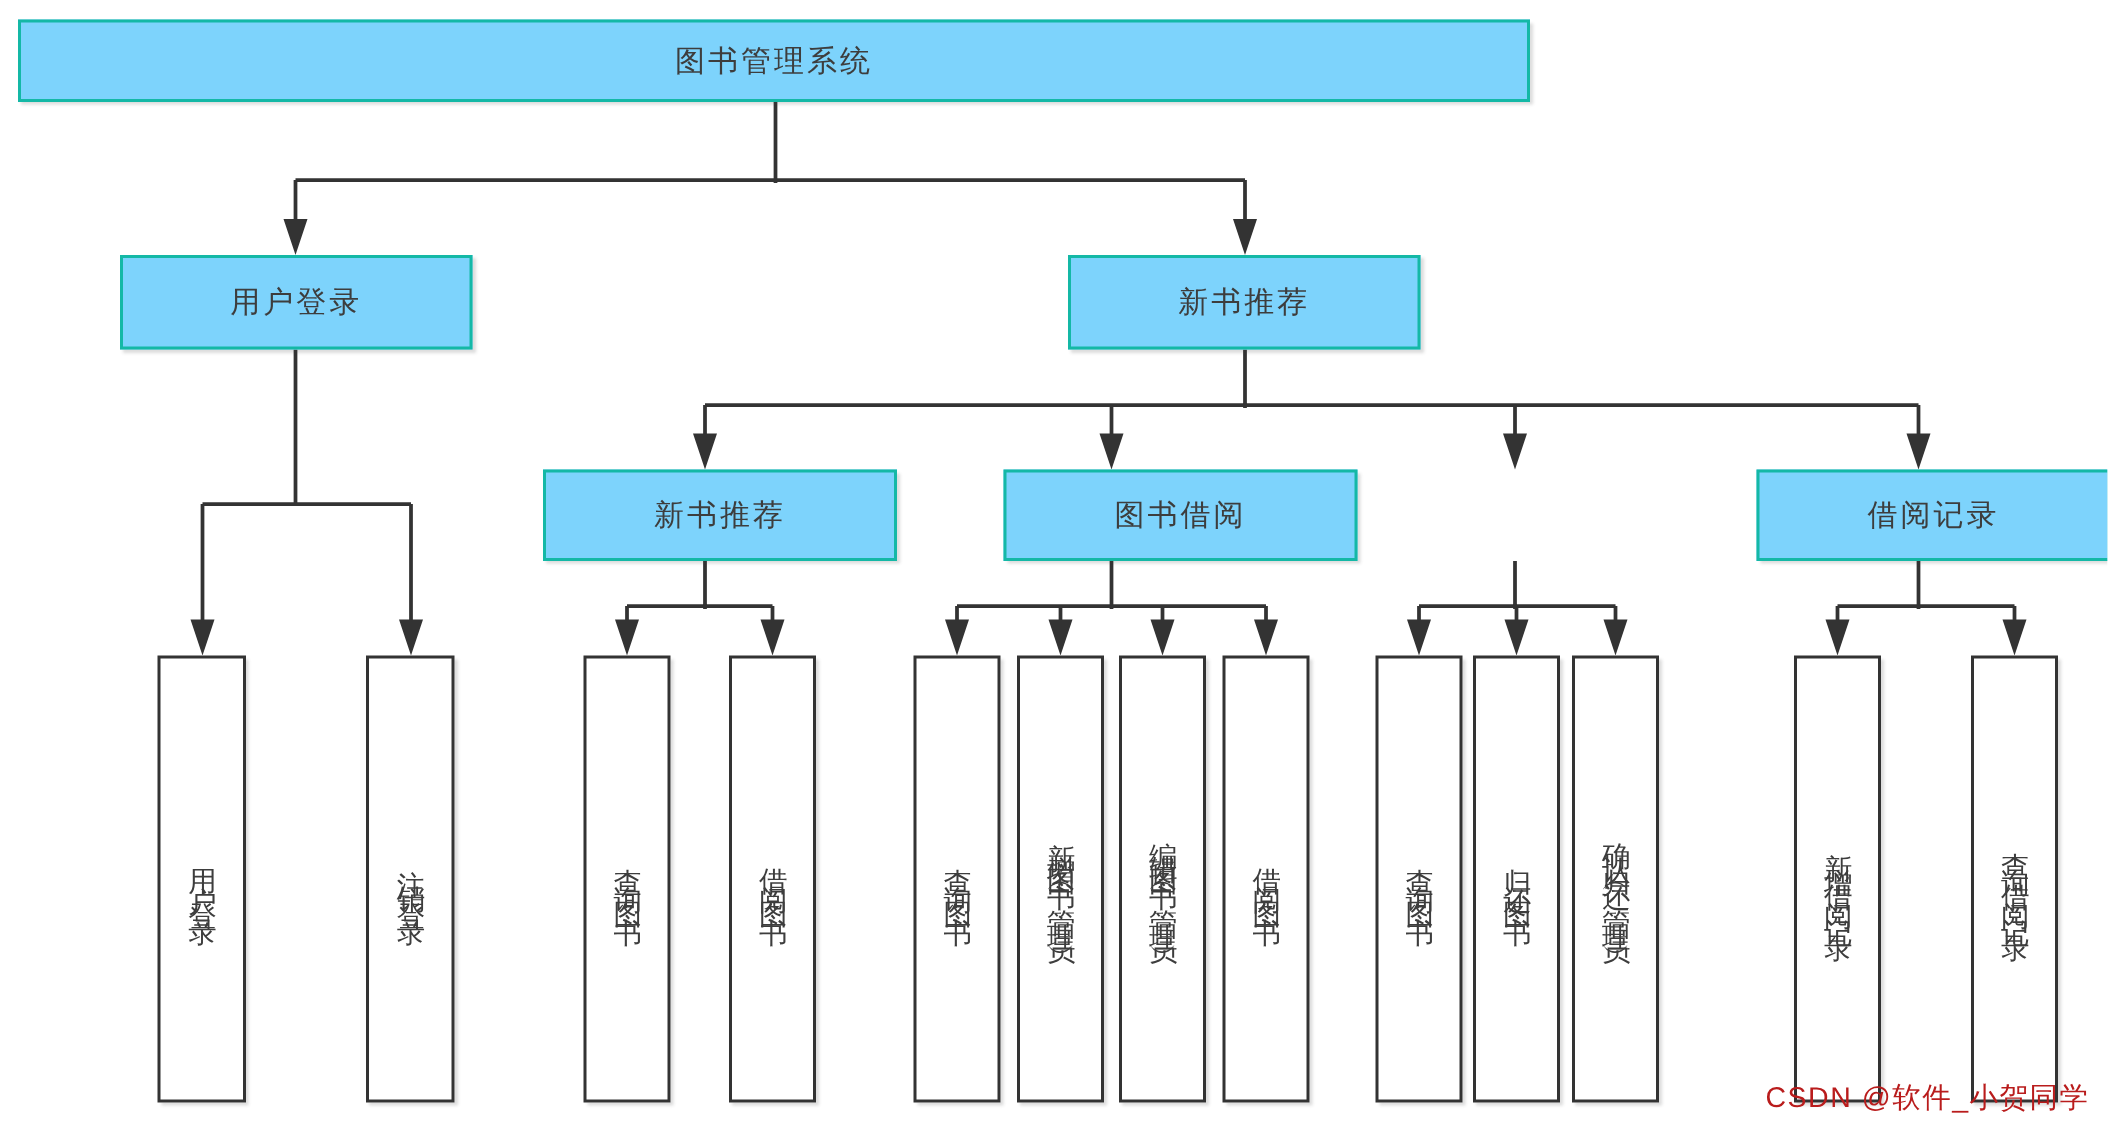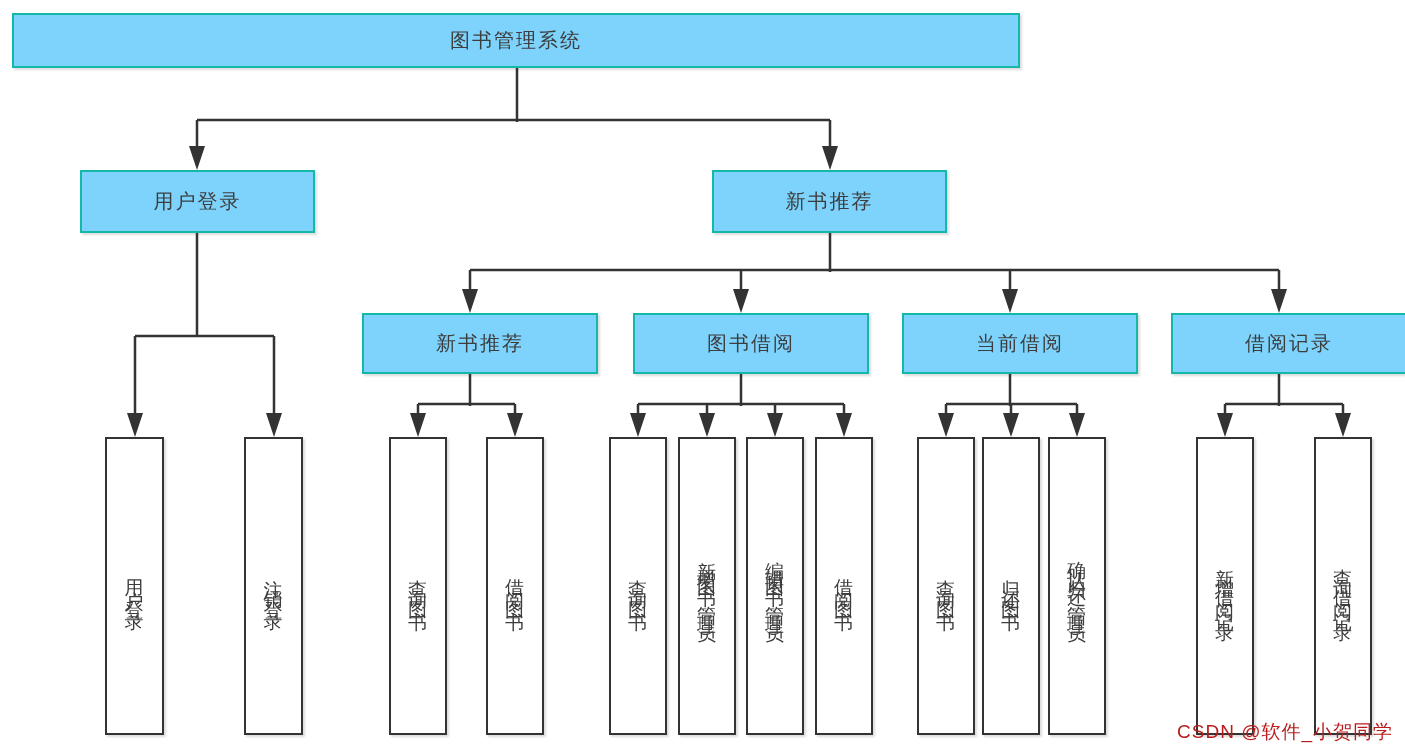--- a/index.html
+++ b/index.html
@@ -118,25 +118,22 @@
   <div class="node lvl2-box" style="left:80px;">
     <span class="lbl">用户登录</span>
   </div>
   <div class="node lvl2-box" style="left:712px;">
     <span class="lbl">新书推荐</span>
   </div>
 
   <div class="node lvl3-box" style="left:362px;">
     <span class="lbl">新书推荐</span>
   </div>
-  <div class="node lvl3-box" style="left:633px;">
+  <div class="node lvl3-box" style="left:669px;">
     <span class="lbl">图书借阅</span>
-  </div>
-  <div class="node lvl3-box" style="left:902px;">
-    <span class="lbl">当前借阅</span>
   </div>
   <div class="node lvl3-box" style="left:1171px;">
     <span class="lbl">借阅记录</span>
   </div>
 
   <div class="leaf" style="left:105px;width:59px;">
     <span class="lbl">用户登录</span>
   </div>
   <div class="leaf" style="left:244px;width:59px;">
     <span class="lbl">注销登录</span>

